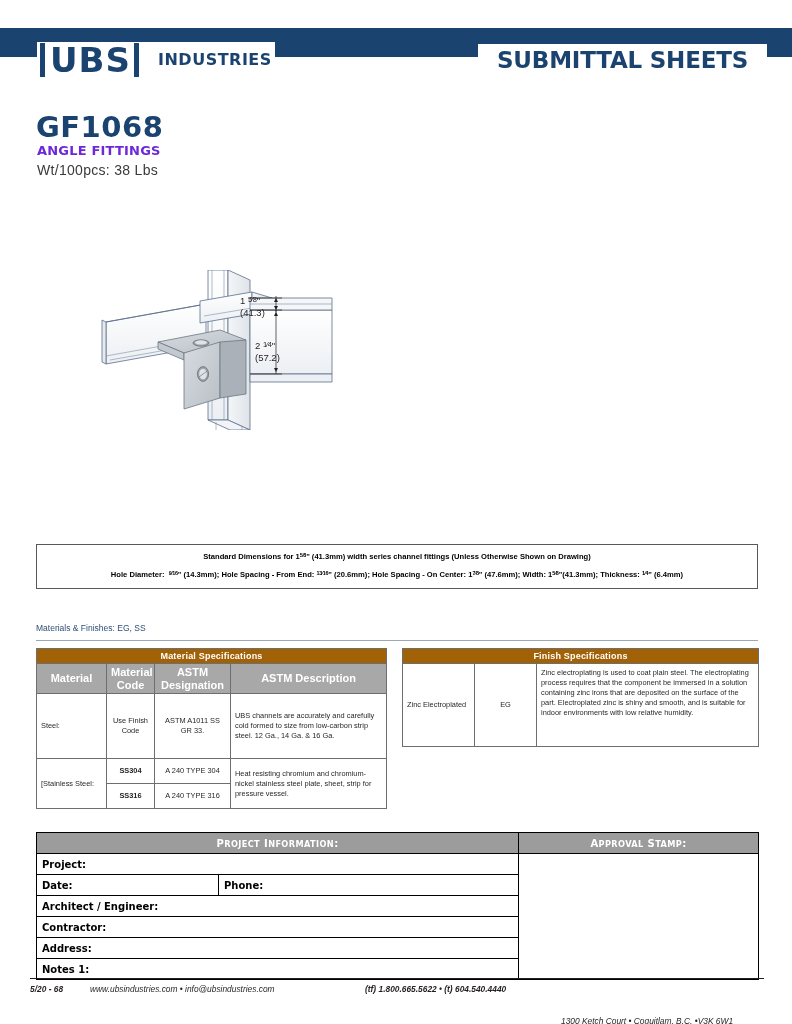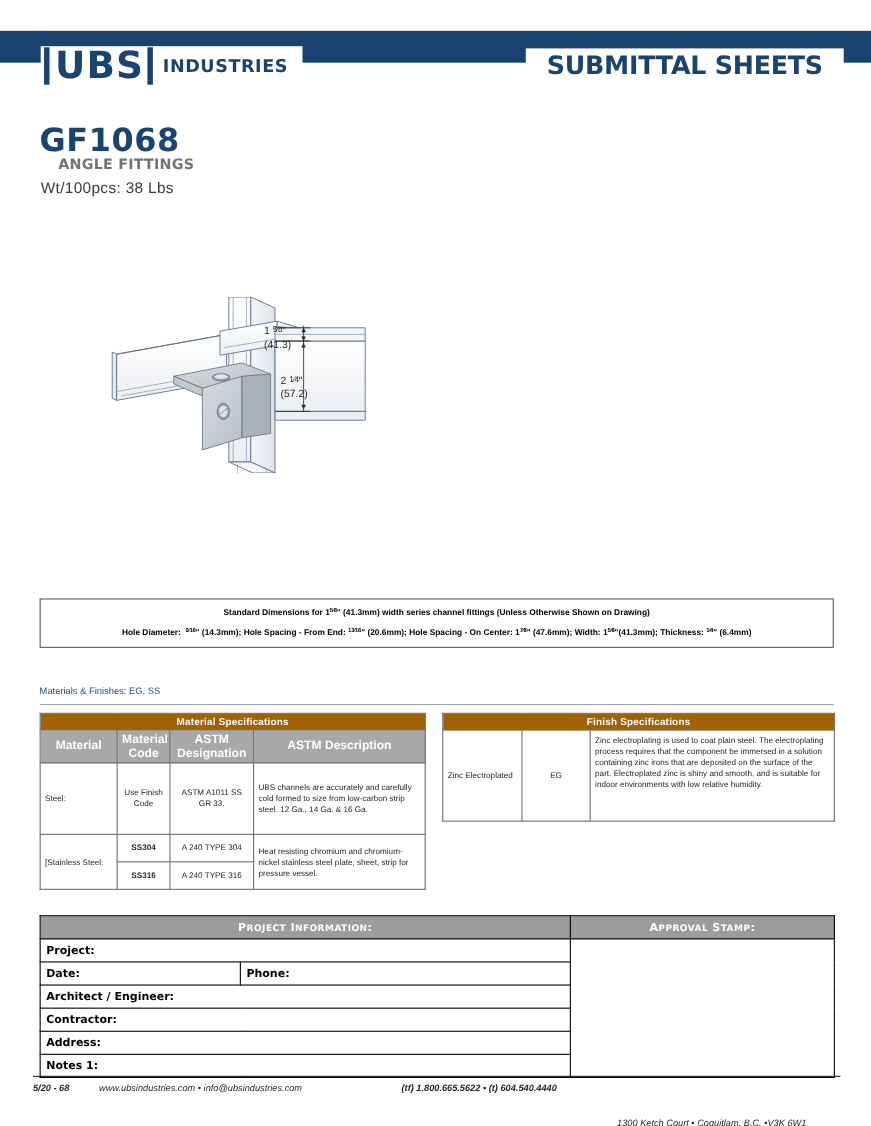--- a/index.html
+++ b/index.html
@@ -51,21 +51,21 @@
     background: #1b4370;
     vertical-align: middle;
     margin: 0 3px;
   }
   .logo-ind {
     font-family: "DejaVu Sans", sans-serif;
     font-weight: bold;
     font-size: 16px;
     letter-spacing: 0.5px;
     color: #1b4370;
-    margin-left: 6px;
+    margin-left: 16px;
     padding-bottom: 2px;
   }
   .submittal-block {
     position: absolute;
     left: 478px;
     top: 44px;
     width: 289px;
     height: 32px;
     background: #ffffff;
     display: flex;
@@ -91,23 +91,22 @@
     color: #1b4370;
     letter-spacing: 0.5px;
   }
   .part-subtitle {
     position: absolute;
     left: 37px;
     top: 143px;
     font-family: "DejaVu Sans", sans-serif;
     font-weight: bold;
     font-size: 13px;
-    color: #737373;
+    color: #6d28d9;
     letter-spacing: 0.2px;
-    margin-left: 16px;
   }
   .part-weight {
     position: absolute;
     left: 37px;
     top: 162px;
     font-family: "Liberation Sans", sans-serif;
     font-size: 14px;
     color: #3a3a3a;
     letter-spacing: 0.3px;
   }

